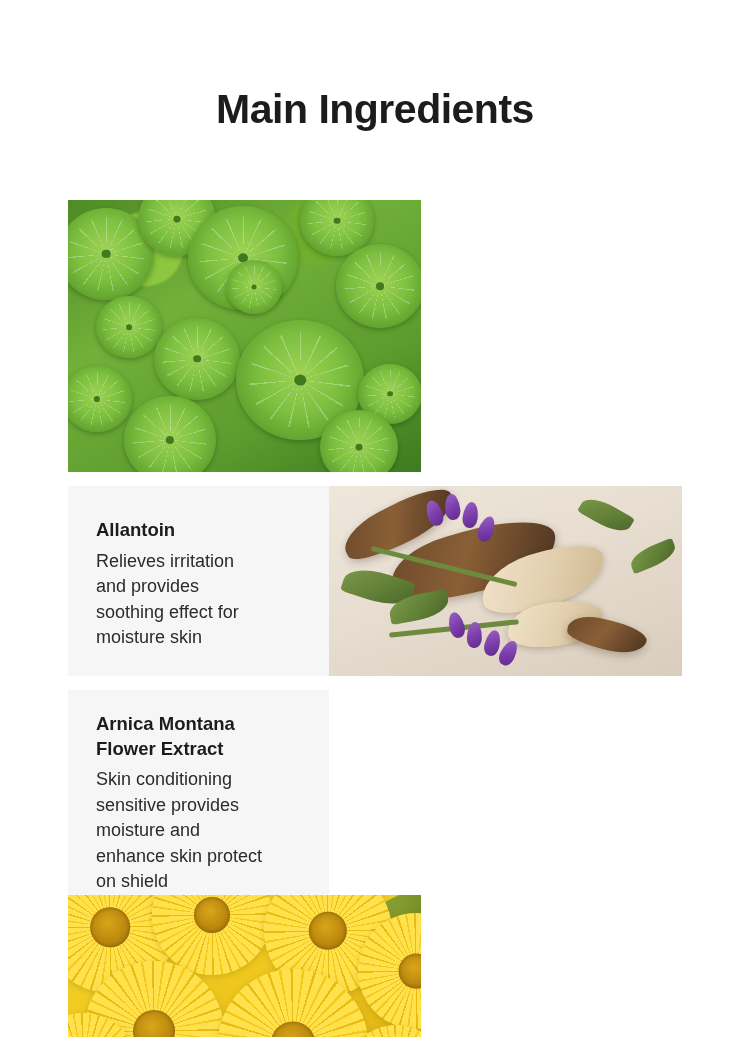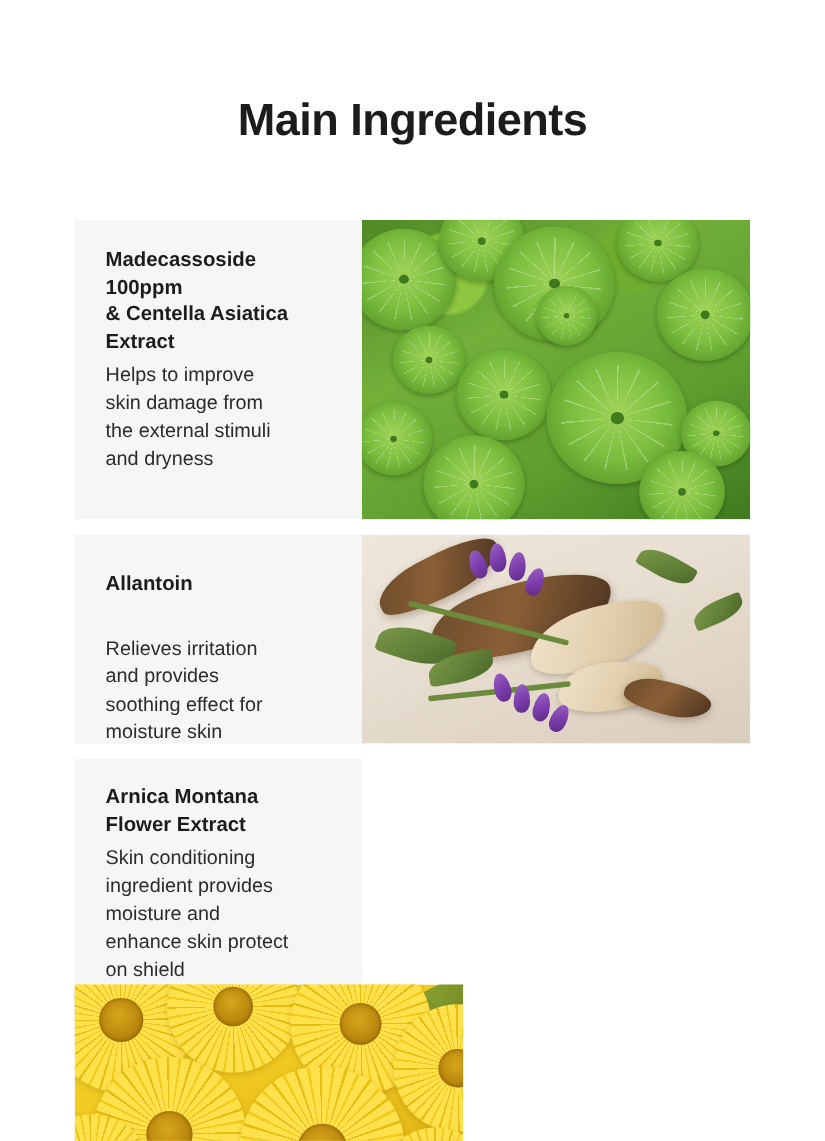--- a/index.html
+++ b/index.html
@@ -49,21 +49,21 @@
   .text-cell {
     width: 261px;
     box-sizing: border-box;
     background: #f6f6f6;
     padding: 26px 22px 20px 28px;
     display: flex;
     flex-direction: column;
     justify-content: flex-start;
   }
   .row-1 .text-cell { padding-top: 24px; }
-  .row-2 .text-cell { padding-top: 32px; gap: 28px; }
+  .row-2 .text-cell { padding-top: 32px; }
   .row-3 .text-cell { padding-top: 22px; }
   .ing-name {
     font-size: 18.5px;
     font-weight: bold;
     line-height: 1.33;
     color: #1c1c1c;
     margin: 0 0 6px 0;
     white-space: pre-line;
   }
   .ing-desc {
@@ -189,30 +189,20 @@
 </head>
 <body>
 
 <div class="page">
 
   <div class="page-title">Main Ingredients</div>
 
   <div class="rows">
 
     <div class="row row-1">
-      <div class="text-cell">
-        <p class="ing-name">Madecassoside
-100ppm
-&amp; Centella Asiatica
-Extract</p>
-        <p class="ing-desc">Helps to improve
-skin damage from
-the external stimuli
-and dryness</p>
-      </div>
       <div class="img-cell">
         <div class="art-centella">
           <div class="leaf" style="width:96px;height:92px;left:-10px;top:8px;"></div>
           <div class="leaf" style="width:78px;height:74px;left:70px;top:-18px;"></div>
           <div class="leaf" style="width:110px;height:104px;left:120px;top:6px;"></div>
           <div class="leaf" style="width:74px;height:70px;left:232px;top:-14px;"></div>
           <div class="leaf" style="width:88px;height:84px;left:268px;top:44px;"></div>
           <div class="leaf" style="width:66px;height:62px;left:28px;top:96px;"></div>
           <div class="leaf" style="width:86px;height:82px;left:86px;top:118px;"></div>
           <div class="leaf" style="width:128px;height:120px;left:168px;top:120px;"></div>
@@ -256,21 +246,21 @@
           <div class="bell" style="left:172px;top:154px;transform:rotate(26deg);"></div>
         </div>
       </div>
     </div>
 
     <div class="row row-3">
       <div class="text-cell">
         <p class="ing-name">Arnica Montana
 Flower Extract</p>
         <p class="ing-desc">Skin conditioning
-ingredient provides
+sensitive provides
 moisture and
 enhance skin protect
 on shield</p>
       </div>
       <div class="img-cell">
         <div class="art-arnica">
           <div class="arnica-green" style="width:70px;height:36px;left:-10px;top:4px;transform:rotate(20deg);"></div>
           <div class="arnica-green" style="width:60px;height:30px;left:300px;top:2px;transform:rotate(-25deg);"></div>
           <div class="flower" style="width:132px;height:132px;left:-24px;top:-34px;">
               <span class="center"></span>

